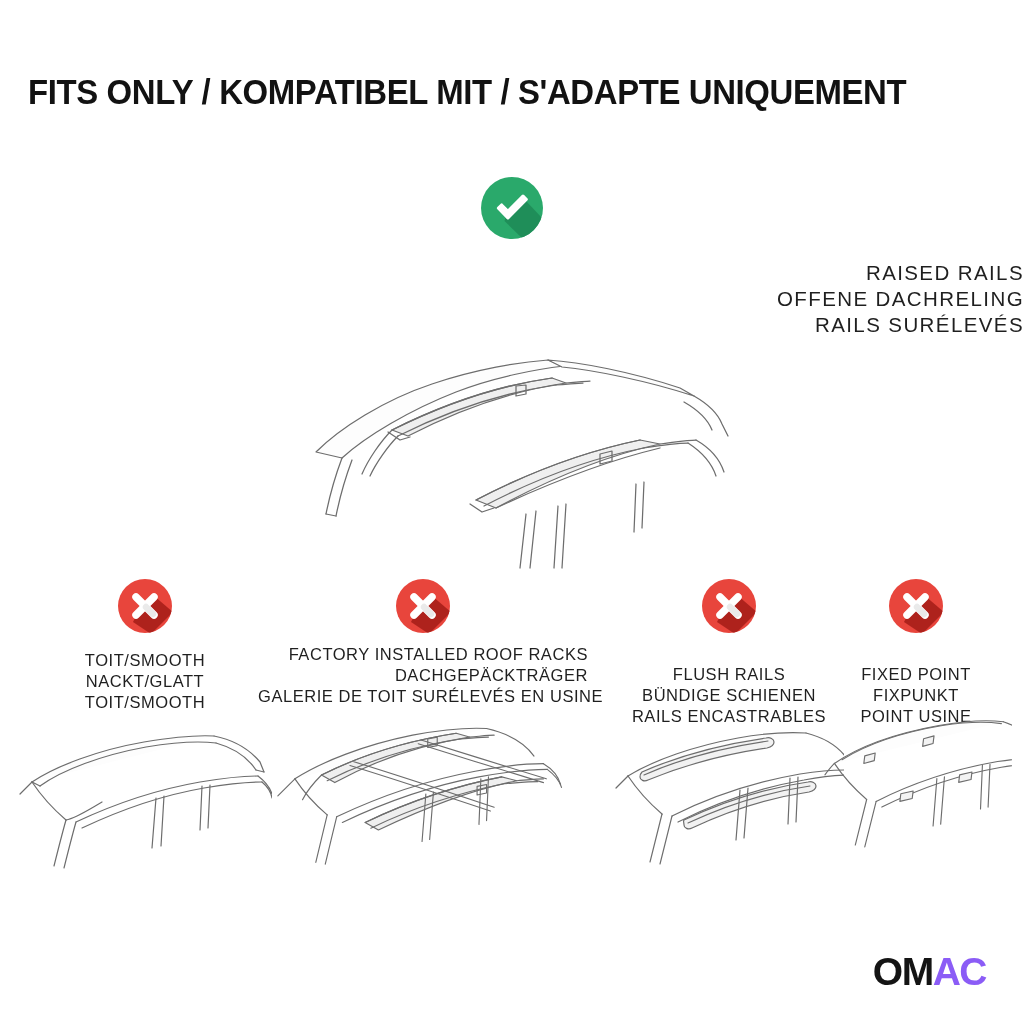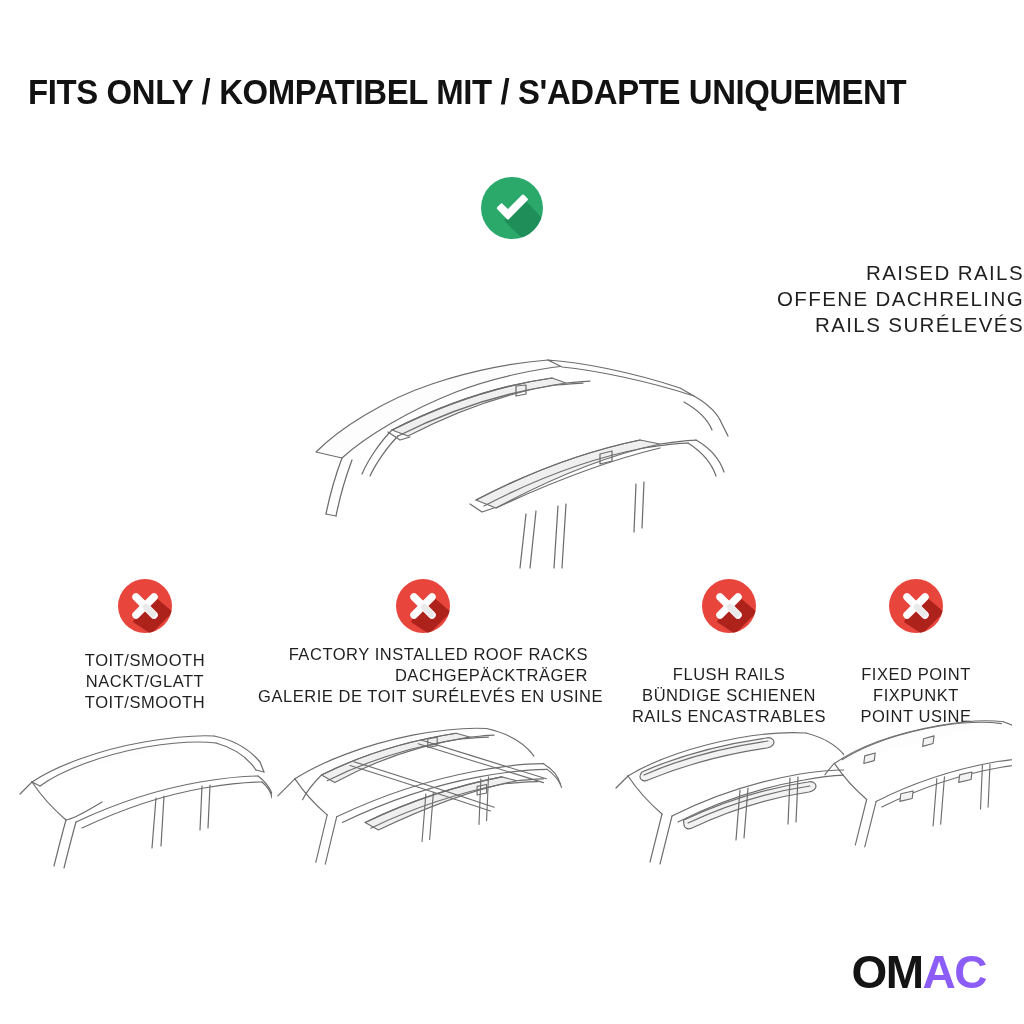--- a/index.html
+++ b/index.html
@@ -132,21 +132,21 @@
   
   .logo {
     position: absolute;
     right: 38px;
     bottom: 30px;
     height: 44px;
     display: flex;
     align-items: flex-start;
     font-family: "Liberation Sans", sans-serif;
     font-weight: 700;
-    font-size: 46px;
+    font-size: 39px;
     letter-spacing: -1.5px;
     line-height: 44px;
   }
   .logo .om { color: #141414; }
   .logo .ac { color: #8b5cf6; }
 </style>
 </head>
 <body>
 
 <div class="title-bar">

